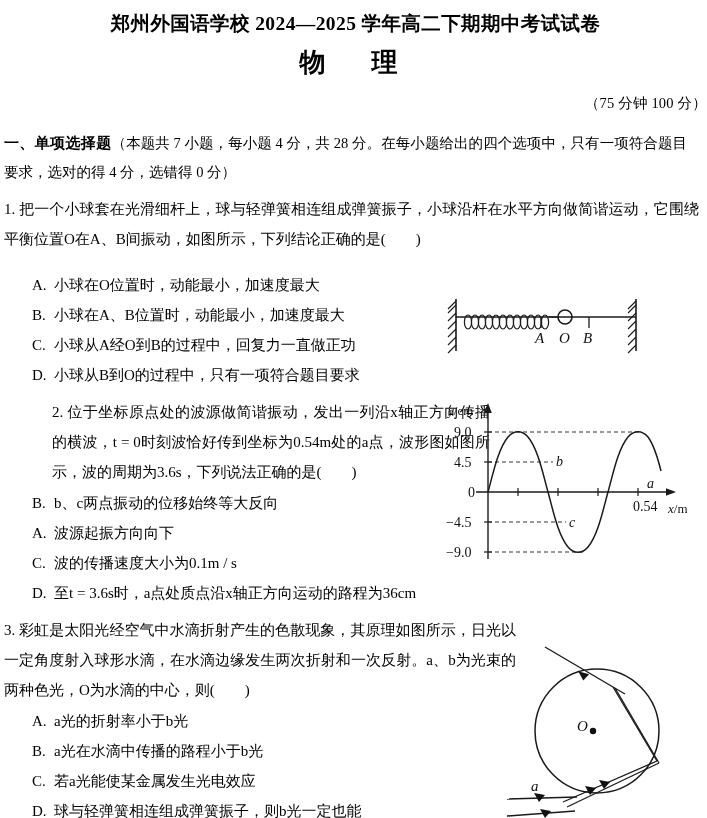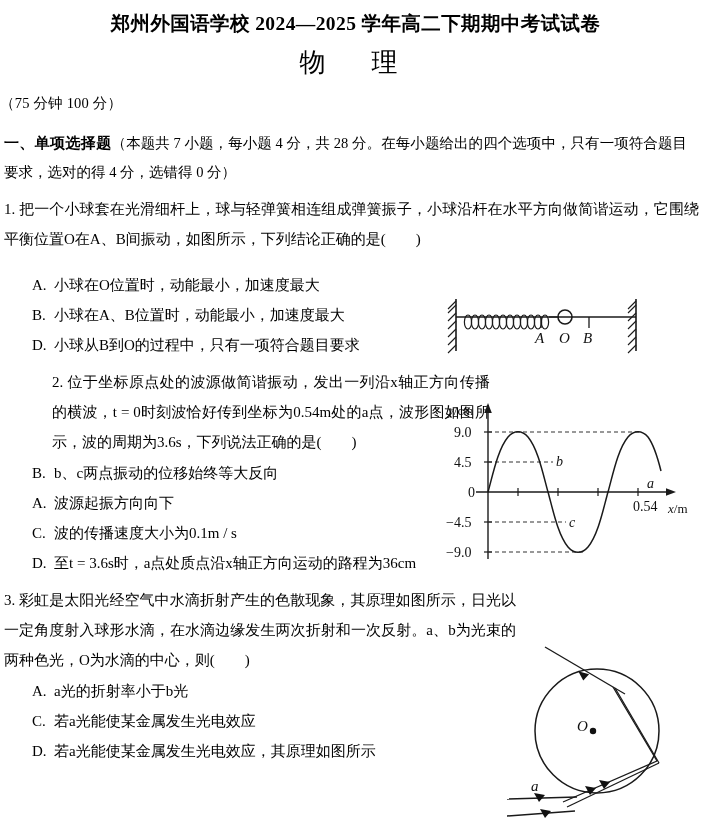--- a/index.html
+++ b/index.html
@@ -27,27 +27,27 @@
     text-align: center;
     font-size: 19.5px;
     font-weight: bold;
     letter-spacing: 0.4px;
     margin: 11px 0 0 4px;
     line-height: 26px;
   }
   .subject-title {
     text-align: center;
     font-size: 26px;
-    font-weight: normal;
+    font-weight: bold;
     letter-spacing: 10px;
     margin: 9px 0 0 0;
     line-height: 34px;
   }
   .exam-meta {
-    text-align: left;
+    text-align: right;
     font-size: 14.5px;
     margin: 12px 0 0 0;
     line-height: 22px;
     letter-spacing: 0.2px;
   }
 
   
   .section-head {
     margin: 14px 20px 0 4px;
     font-size: 15px;
@@ -125,20 +125,23 @@
       <span>把一个小球套在光滑细杆上，球与轻弹簧相连组成弹簧振子，小球沿杆在水平方向做简谐运动，它围绕平衡位置O在A、B间振动，如图所示，下列结论正确的是(　　)</span>
     </div>
     <div class="q-options">
       <div class="opt">
         <span class="opt-key">A.</span><span>小球在O位置时，动能最小，加速度最大</span>
       </div>
       <div class="opt">
         <span class="opt-key">B.</span><span>小球在A、B位置时，动能最小，加速度最大</span>
       </div>
       <div class="opt">
+        <span class="opt-key">C.</span><span>小球从A经O到B的过程中，回复力一直做正功</span>
+      </div>
+      <div class="opt">
         <span class="opt-key">D.</span><span>小球从B到O的过程中，只有一项符合题目要求</span>
       </div>
     </div>
   </div>
 
   <div class="question narrow-q2">
     <div class="q-stem">
       <span>2.</span>
       <span>位于坐标原点处的波源做简谐振动，发出一列沿x轴正方向传播的横波，t = 0时刻波恰好传到坐标为0.54m处的a点，波形图如图所示，波的周期为3.6s，下列说法正确的是(　　)</span>
     </div>
@@ -161,24 +164,27 @@
   <div class="question narrow-q3">
     <div class="q-stem">
       <span>3.</span>
       <span>彩虹是太阳光经空气中水滴折射产生的色散现象，其原理如图所示，日光以一定角度射入球形水滴，在水滴边缘发生两次折射和一次反射。a、b为光束的两种色光，O为水滴的中心，则(　　)</span>
     </div>
     <div class="q-options">
       <div class="opt">
         <span class="opt-key">A.</span><span>a光的折射率小于b光</span>
       </div>
       <div class="opt">
+        <span class="opt-key">B.</span><span>a光在水滴中传播的路程小于b光</span>
+      </div>
+      <div class="opt">
         <span class="opt-key">C.</span><span>若a光能使某金属发生光电效应</span>
       </div>
       <div class="opt">
-        <span class="opt-key">D.</span><span>若a光能使某金属发生光电效应，其原理如图所示</span>
+        <span class="opt-key">D.</span><span>球与轻弹簧相连组成弹簧振子，则b光一定也能</span>
       </div>
     </div>
   </div>
 
   <div class="figure" id="fig-spring">
     <svg width="200" height="70" viewBox="0 0 200 70">
 
       <line class="stroke" x1="10" y1="4" x2="10" y2="56" stroke-width="1.6"></line>
       <g class="stroke" stroke-width="1.1">
         <line x1="10" y1="10" x2="2" y2="18"></line>

